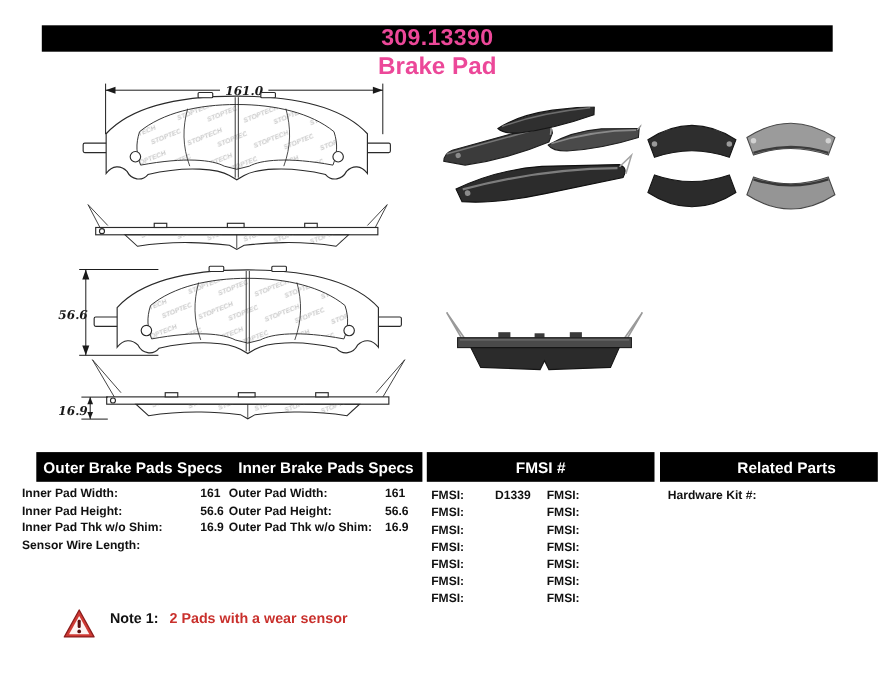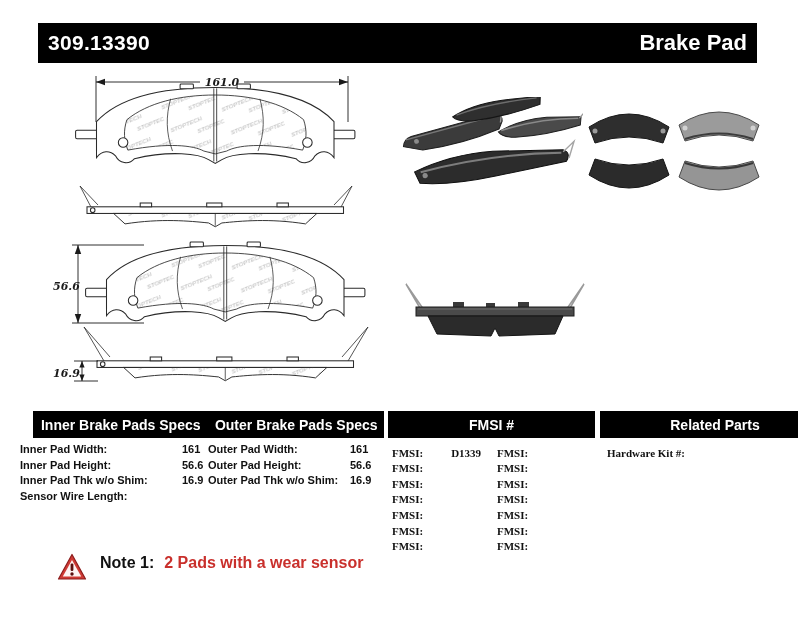--- a/index.html
+++ b/index.html
@@ -1,22 +1,22 @@
 <!DOCTYPE html>
 <html><head>
 <meta charset="utf-8">
 <style>
   html,body { margin:0; padding:0; background:#ffffff; }
   body { width:800px; height:619px; position:relative; overflow:hidden;
          font-family:"Liberation Sans", sans-serif; }
 
   
-  .header-bar { position:absolute; left:38px; top:23px; width:719px; height:40px;
-    background:#000; color:#ffffff; display:flex; align-items:center;
-    justify-content:space-between; padding:0 10px; box-sizing:border-box; }
+  .header-bar { position:absolute; left:38px; top:23px; width:719px; height:24px;
+    background:#000; color:#ec4899; display:flex; align-items:center;
+    justify-content:space-between; padding:0 10px; box-sizing:border-box;flex-direction:column; }
   .part-number { font-size:21px; font-weight:bold; letter-spacing:.3px; }
   .product-type { font-size:22px; font-weight:bold; }
 
   
   .abs { position:absolute; }
   svg text.dim { font-family:"DejaVu Serif", serif; font-style:italic;
                  font-weight:bold; font-size:11px; fill:#1a1a1a; }
   .lineart { stroke:#2a2a2a; stroke-width:1.1; fill:#ffffff; }
   .lineart-thin { stroke:#2a2a2a; stroke-width:0.8; fill:none; }
   .dimline { stroke:#1a1a1a; stroke-width:0.9; fill:none; }
@@ -31,33 +31,33 @@
   #bar-fmsi { left:388px; width:207px; }
   #bar-related { left:600px; width:166px;padding-left:32px; }
 
   .spec-col { position:absolute; top:443px; }
   .srow { display:flex; align-items:baseline; height:15.6px;
           font-size:11px; font-weight:bold; color:#111; }
   .srow .lbl { flex:1; white-space:pre; }
   .srow .val { width:46px; text-align:left; padding-left:5px; }
   #col-inner { left:20px;  width:208px; }
   #col-outer { left:208px; width:188px; }
-  .frow { display:flex; align-items:flex-end; height:15.6px;
-          font-size:11px; font-weight:bold; color:#111;font-family:Liberation Serif, serif; }
+  .frow { display:flex; align-items:center; height:15.6px;
+          font-size:11px; font-weight:bold; color:#111; }
   .frow .val { margin-left:8px;padding-left:20px; }
   #col-fmsi1 { left:392px; width:100px; }
   #col-fmsi2 { left:497px; width:95px; }
   #col-related { left:607px; width:158px; }
 
   
   .notes { position:absolute; left:57px; top:553px; display:flex; align-items:flex-start; }
   .warn-wrap { width:30px; height:28px; }
   .note-lines { margin-left:13px; padding-top:1px; }
   .note-line { display:flex; align-items:baseline; height:15px;
-               font-size:16px; font-weight:bold; color:#111; }
+               font-size:13px; font-weight:bold; color:#111; }
   .note-red { color:#c9302c; margin-left:10px; }
 </style>
 </head>
 <body>
 
 <svg width="0" height="0" style="position:absolute" aria-hidden="true">
   <defs>
     <pattern id="wm" width="58" height="26" patternUnits="userSpaceOnUse" patternTransform="rotate(-22)">
       <text x="2" y="10" font-size="6.5" fill="#c9c9c9" font-style="italic" font-weight="bold">STOPTECH</text>
       <text x="28" y="22" font-size="6.5" fill="#c9c9c9" font-style="italic" font-weight="bold">STOPTECH</text>
@@ -183,22 +183,22 @@
   <polyline points="168,38 186,12 172,36" fill="none" stroke="#9a9a9a" stroke-width="1.5"></polyline>
   <rect x="55" y="30" width="11" height="5" fill="#3a3a3a"></rect>
   <rect x="120" y="30" width="11" height="5" fill="#3a3a3a"></rect>
   <rect x="88" y="31" width="9" height="4" fill="#3a3a3a"></rect>
   <rect x="18" y="35" width="158" height="9" fill="#4a4a4a" stroke="#1c1c1c"></rect>
   <path d="M30,44 L165,44 L157,62 L101,64 L97,56 L93,64 L39,62 Z" fill="#2b2b2b" stroke="#151515"></path>
   <path d="M20,37 L174,37" stroke="#6f6f6f" stroke-width="1.2" fill="none"></path>
 </svg>
 
 <div class="tbl-bar" id="bar-specs">
+  <span class="half">Outer Brake Pads Specs</span>
   <span class="half">Inner Brake Pads Specs</span>
-  <span class="half">Outer Brake Pads Specs</span>
 </div>
 <div class="tbl-bar" id="bar-fmsi">
   <span>FMSI #</span>
 </div>
 <div class="tbl-bar" id="bar-related">
   <span>Related Parts</span>
 </div>
 
 <div class="spec-col" id="col-inner">
   <div class="srow">

